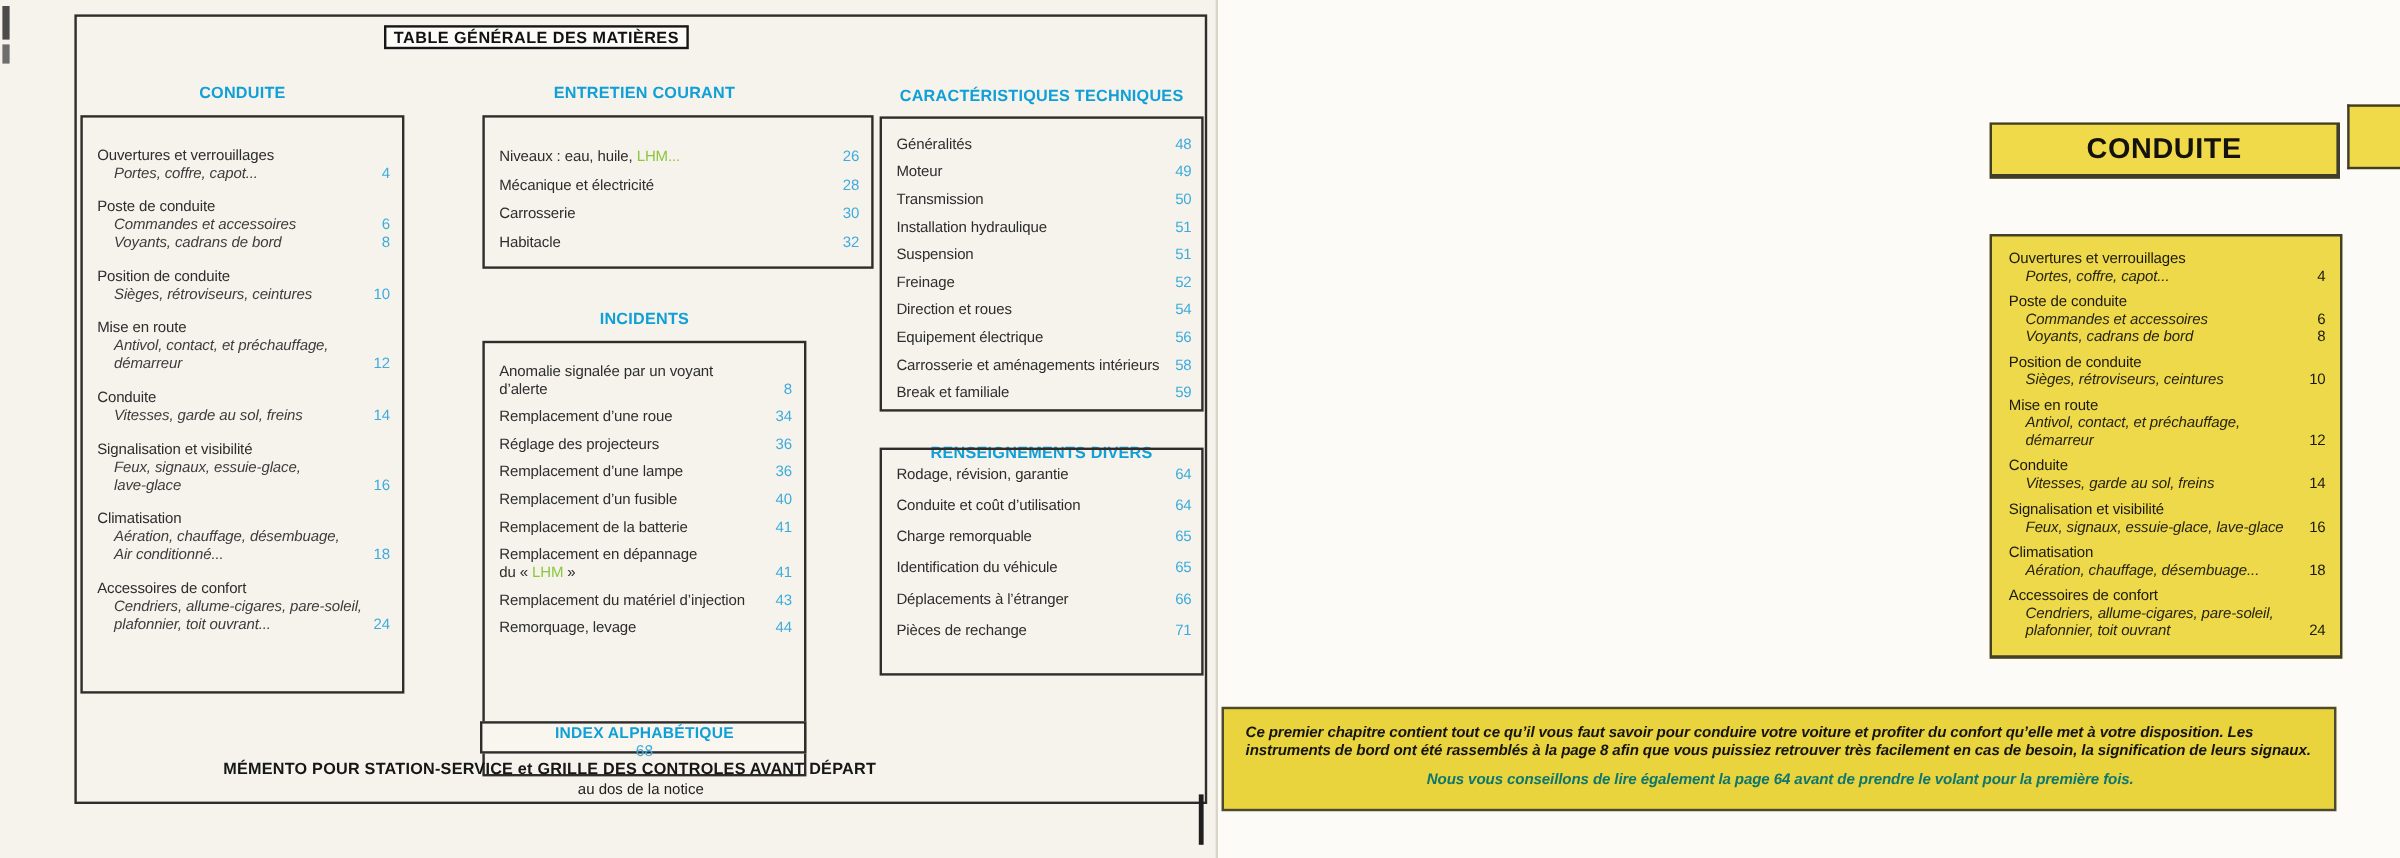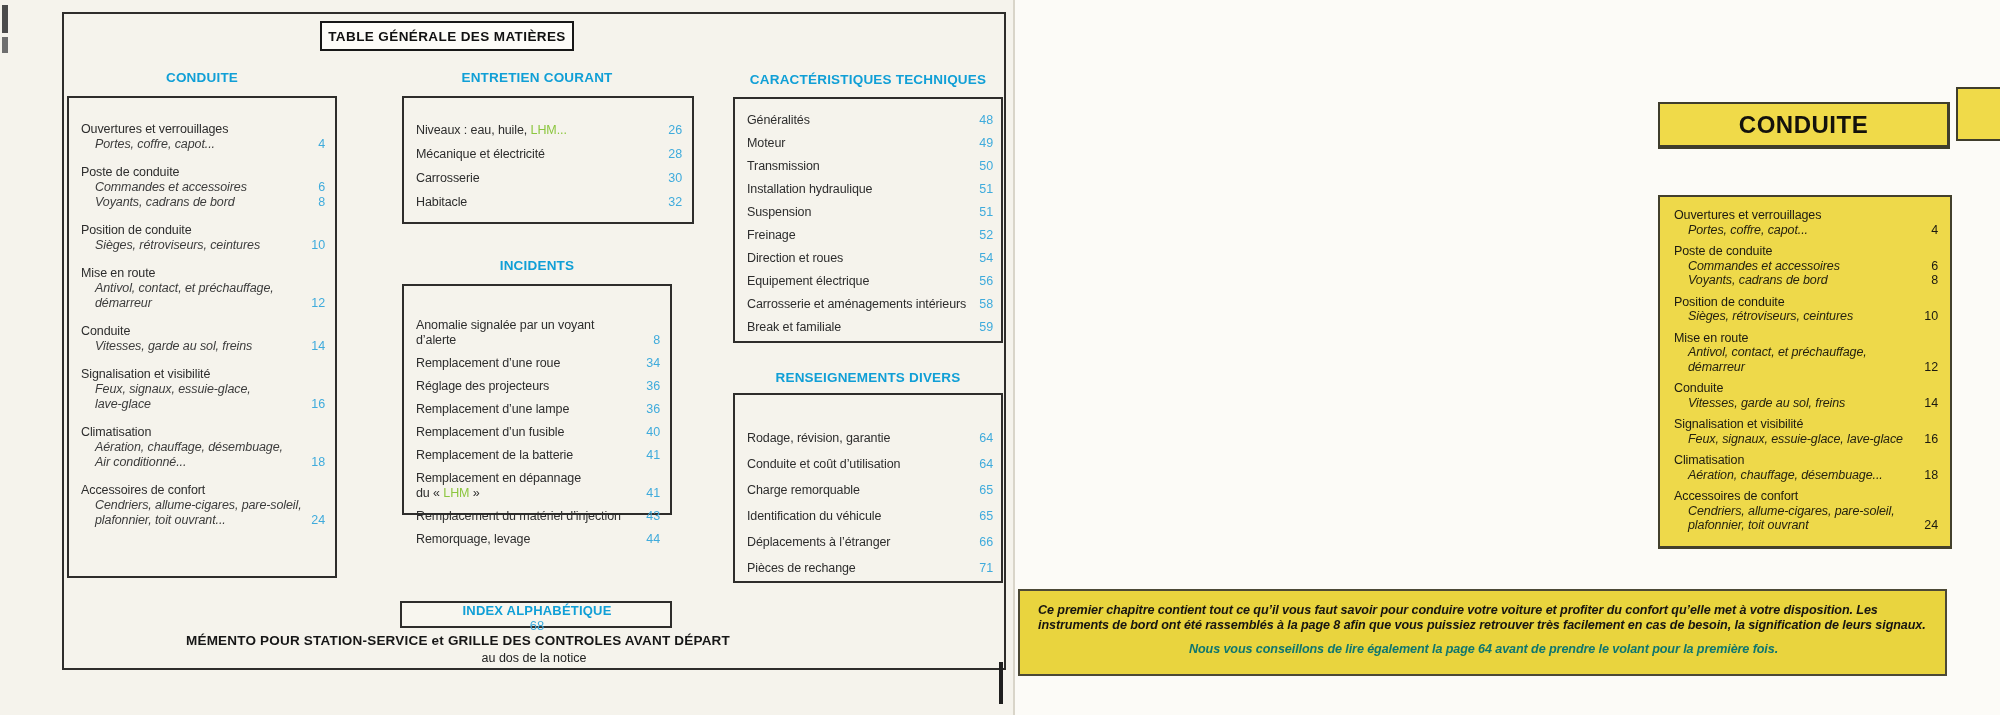--- a/index.html
+++ b/index.html
@@ -6,40 +6,40 @@
   body{
     width:2000px;height:715px;position:relative;overflow:hidden;
     background:#f3f1ea;
     font-family:"Liberation Sans", sans-serif;
     -webkit-font-smoothing:antialiased;
   }
   
   .left-page{position:absolute;left:0;top:0;width:1015px;height:715px;background:#f5f3ec;}
   .page-frame{position:absolute;left:62px;top:12px;width:944px;height:658px;border:2px solid #2e2d2b;box-sizing:border-box;}
   .title-box{
-    position:absolute;left:320px;top:21px;width:254px;height:30px;
+    position:absolute;left:320px;top:21px;width:254px;height:20px;
     background:#fdfcf8;border:2px solid #171717;box-sizing:border-box;
     display:flex;align-items:center;justify-content:center;
     font-weight:bold;font-size:13.5px;letter-spacing:.4px;color:#111;
   }
   .sec-heading{
     position:absolute;width:270px;text-align:center;
     font-weight:bold;font-size:13.5px;color:#109fd6;letter-spacing:.2px;white-space:nowrap;
   }
   #h-conduite{left:67px;top:70px;}
   #h-entretien{left:402px;top:70px;}
   #h-incidents{left:402px;top:258px;}
   #h-caract{left:728px;top:72px;width:280px;}
   #h-renseign{left:733px;top:370px;}
   .sec-box{position:absolute;border:2px solid #2e2d2b;box-sizing:border-box;}
   #b-conduite {left:67px; top:96px; width:270px;height:482px;padding:24px 10px 0 12px;}
-  #b-entretien{left:402px;top:96px; width:292px;height:128px;padding:25px 10px 0 12px;}
-  #b-incidents{left:402px;top:284px;width:270px;height:231px;padding:32px 10px 0 12px;}
+  #b-entretien{left:402px;top:96px; width:326px;height:128px;padding:25px 10px 0 12px;}
+  #b-incidents{left:402px;top:284px;width:270px;height:363px;padding:16px 10px 0 12px;}
   #b-caract   {left:733px;top:97px; width:270px;height:246px;padding:14px 8px 0 12px;}
-  #b-renseign {left:733px;top:393px;width:270px;height:190px;padding:36px 8px 0 12px;}
+  #b-renseign {left:733px;top:373px;width:270px;height:190px;padding:13px 8px 0 12px;}
   .entry{margin-bottom:13px;}
   #b-entretien .entry{margin-bottom:9px;}
   #b-incidents .entry{margin-bottom:8px;}
   #b-caract .entry{margin-bottom:8px;}
   #b-renseign .entry{margin-bottom:11px;}
   .row{position:relative;line-height:15px;font-size:12.5px;color:#2d2d2d;white-space:nowrap;letter-spacing:-.1px;}
   .row.it{font-style:italic;color:#3c3c3c;}
   .row.ind{padding-left:14px;}
   .row.haspage{padding-right:24px;}
   .row .pnum{position:absolute;right:0;top:0;color:#3fabdc;font-style:normal;}

